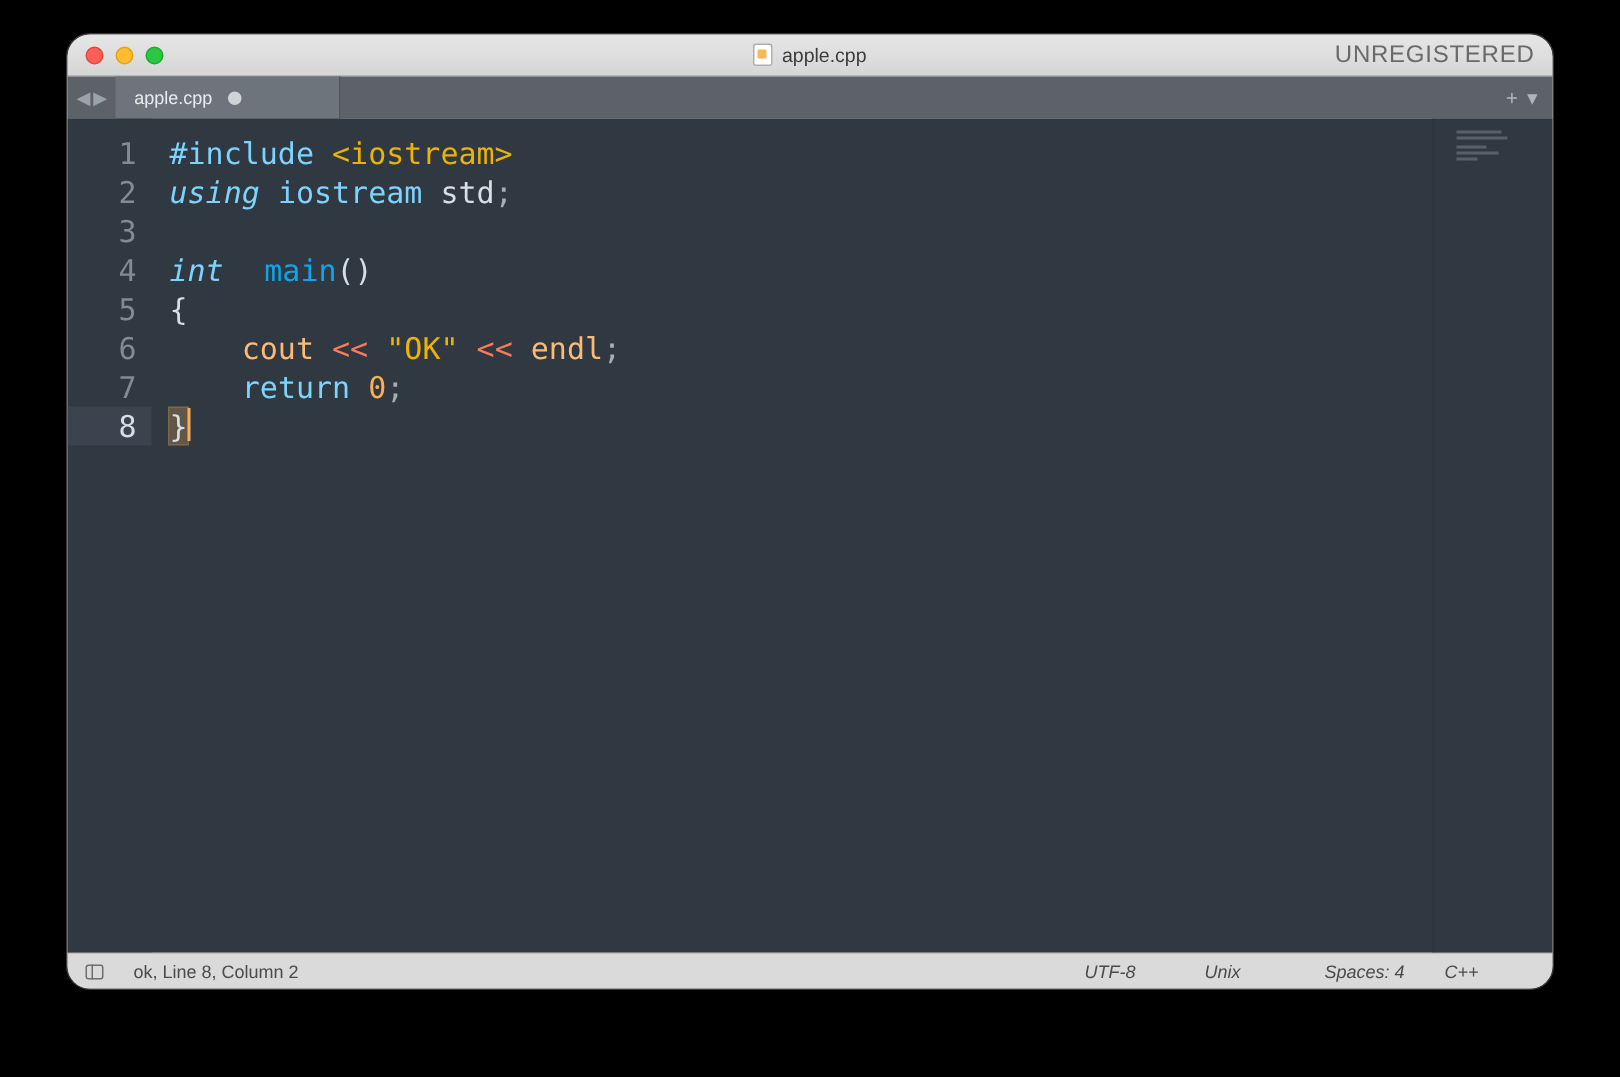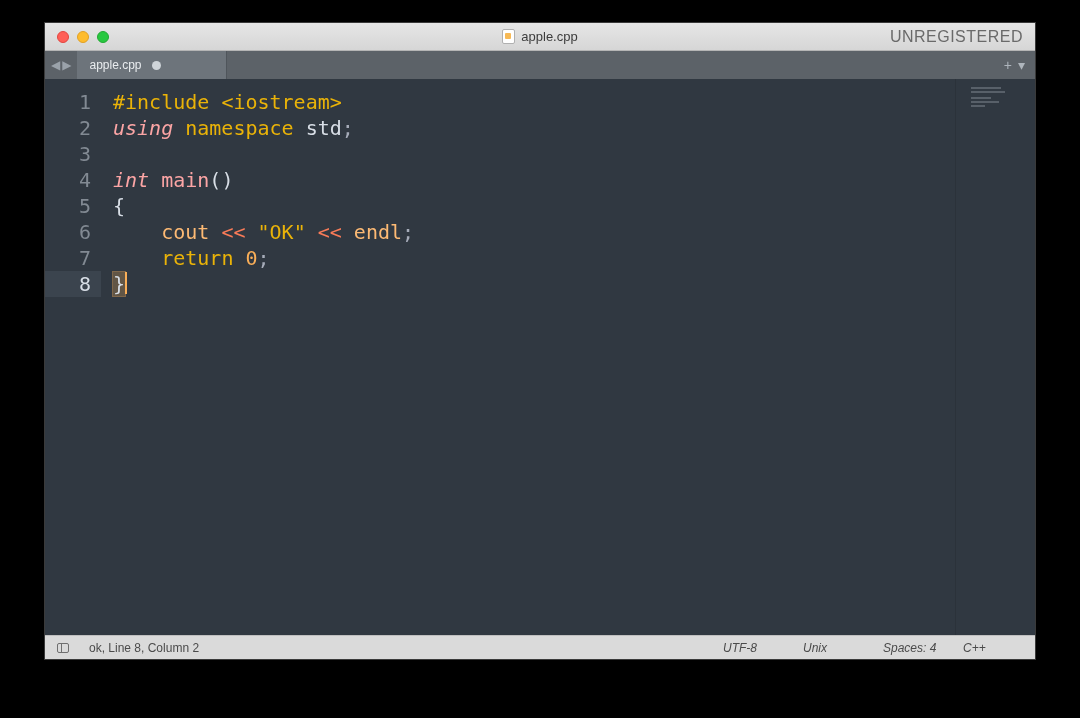--- a/index.html
+++ b/index.html
@@ -10,21 +10,21 @@
     font-family: -apple-system, "Helvetica Neue", Arial, sans-serif;
     display: flex;
     align-items: flex-start;
     justify-content: center;
     padding-top: 22px;
   }
   .window {
     width: 992px;
     height: 638px;
     background: #dcdcdc;
-    border-radius: 0;
+    border-radius: 16px;
     overflow: hidden;
     box-shadow: 0 20px 60px rgba(0,0,0,0.6);
     display: flex;
     flex-direction: column;
     border: 1px solid #3a3a3a;
   }
   .titlebar {
     height: 28px;
     background: linear-gradient(#e6e6e6,#d6d6d6);
     display: flex;
@@ -92,23 +92,23 @@
   .code {
     flex:1; padding:10px 0 0 12px;
     font-family: "Menlo","Consolas",monospace; font-size:20px; line-height:26px;
     color:#d8dee6;
   }
   .code .row { height:26px; white-space:pre; }
   .code .row.current { position:relative; }
   .code .row.current::before{
     content:""; position:absolute; left:-12px; right:-20px; top:0; bottom:0; background:#3b444e; z-index:-1;
   }
-  .kw   { color:#fca5a5; font-style:italic; }
-  .kw2  { color:#eab308; }
-  .func { color:#fca5a5; }
+  .kw   { color:#7dd3fc; font-style:italic; }
+  .kw2  { color:#7dd3fc; }
+  .func { color:#0ea5e9;margin-left:15px; }
   .str  { color:#eab308; }
   .num  { color:#f9ae58; }
   .op   { color:#f97b58; }
   .punct{ color:#d8dee6; }
   .semi { color:#a6acb9; }
   .ident{ color:#fdba74; }
   .std  { color:#d8dee6; }
   .cursor {
     display:inline-block; width:0; border-left:2px solid #f9ae58; height:22px; vertical-align:-3px;
   }
@@ -181,21 +181,21 @@
         <div class="ln">2</div>
         <div class="ln">3</div>
         <div class="ln">4</div>
         <div class="ln">5</div>
         <div class="ln">6</div>
         <div class="ln">7</div>
         <div class="ln current">8</div>
       </div>
     <div class="code" id="code">
         <div class="row"><span class="kw2">#include </span><span class="str">&lt;iostream&gt;</span></div>
-        <div class="row"><span class="kw">using </span><span class="kw2">namespace </span><span class="std">std</span><span class="semi">;</span></div>
+        <div class="row"><span class="kw">using </span><span class="kw2">iostream </span><span class="std">std</span><span class="semi">;</span></div>
         <div class="row"></div>
         <div class="row"><span class="kw">int </span><span class="func">main</span><span class="punct">()</span></div>
         <div class="row"><span class="punct">{</span></div>
         <div class="row"><span class="ident">    cout </span><span class="op">&lt;&lt;</span><span class="ident"> </span><span class="str">"OK"</span><span class="ident"> </span><span class="op">&lt;&lt;</span><span class="ident"> endl</span><span class="semi">;</span></div>
         <div class="row"><span class="ident">    </span><span class="kw2">return </span><span class="num">0</span><span class="semi">;</span></div>
         <div class="row current"><span class="punct bracket-hl">}</span><span class="cursor"></span></div>
       </div>
     <div class="minimap">
       <div class="mini-code"></div>
     </div>

